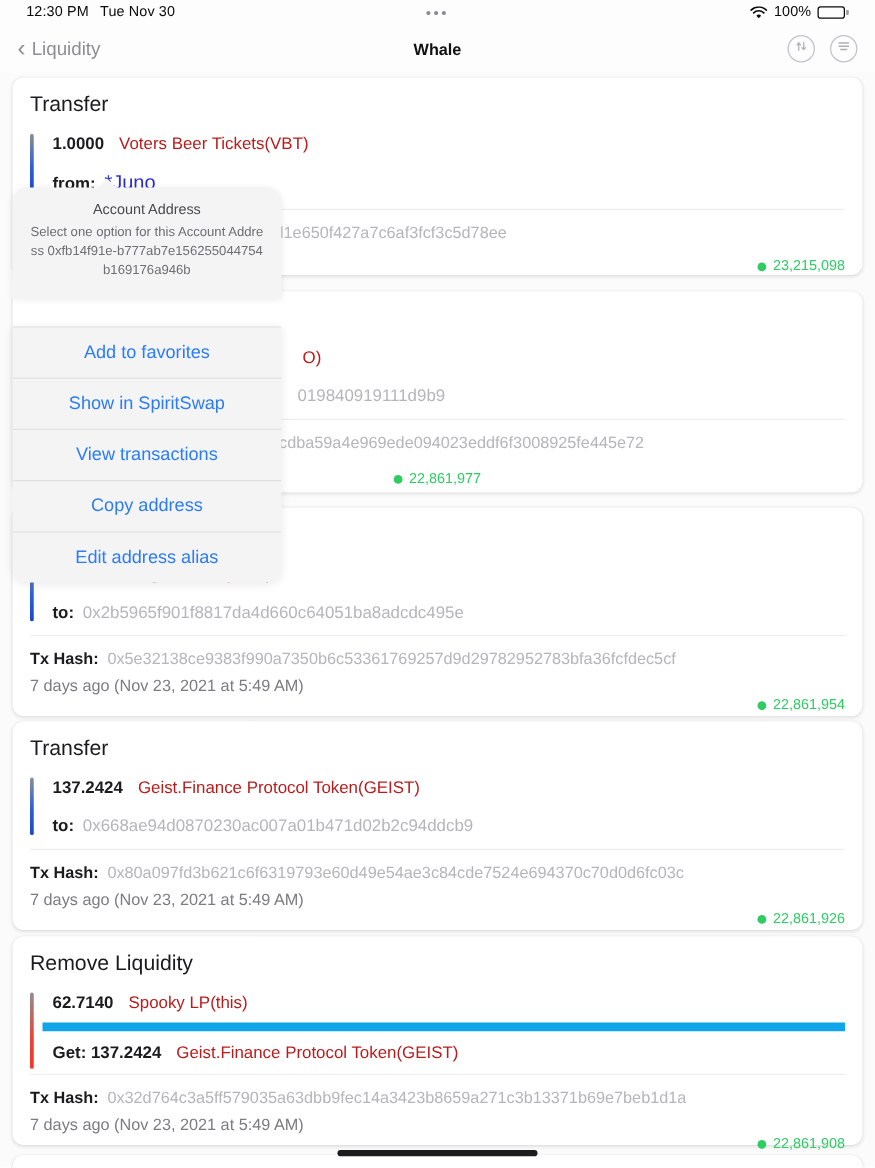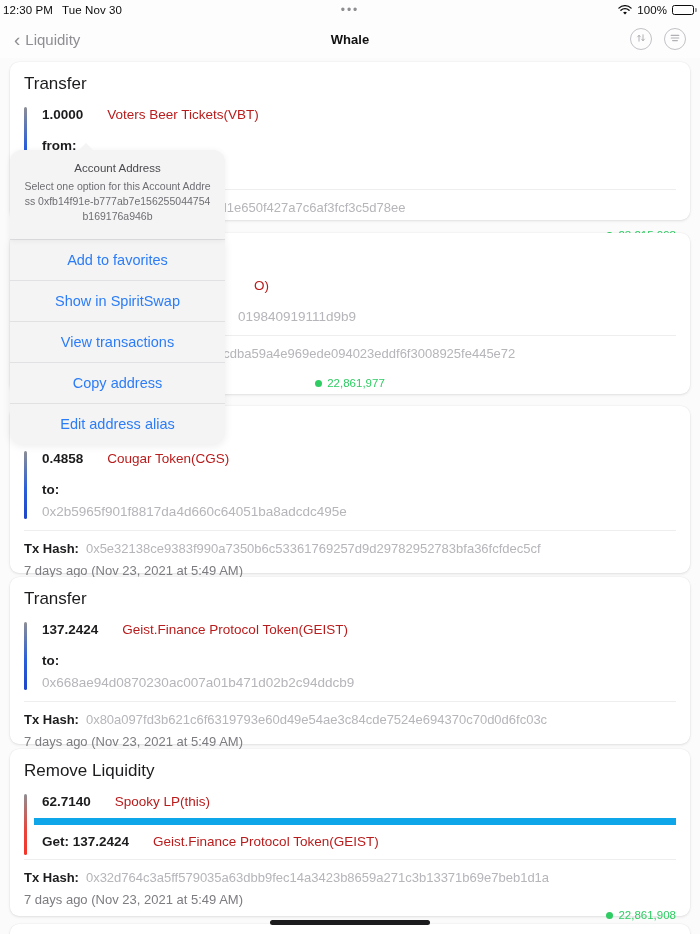--- a/index.html
+++ b/index.html
@@ -7,21 +7,21 @@
     width: 700px; height: 934px;
     font-family: "Liberation Sans", sans-serif;
     background: #ffffff;
     overflow: hidden;
   }
   #root { position: relative; width: 700px; height: 934px; background: #fdfdfd; }
 
   
   .statusbar {
     position: absolute; top: 0; left: 0; width: 700px; height: 20px;
-    display: flex; align-items: center; padding: 0 3px;
+    display: flex; align-items: center; padding: 0 21px;
     font-size: 11.5px; color: #0b0b0b; letter-spacing: 0.1px;
   }
   .sb-left { display: flex; align-items: center; gap: 9px; }
   .sb-center { position: absolute; left: 0; right: 0; text-align: center; pointer-events: none; }
   .sb-dots { display: inline-block; color: #8d8d92; font-size: 12px; letter-spacing: 2px; line-height: 1; }
   .sb-right { margin-left: auto; display: flex; align-items: center; gap: 5px; }
   .wifi-ico { display: inline-block; width: 14px; height: 11px; position: relative; }
   .batt { display: inline-flex; align-items: center; }
   .batt-body { width: 22px; height: 10px; border: 1px solid #0b0b0b; border-radius: 2.5px; padding: 1px; }
   .batt-fill { width: 100%; height: 100%; background: #0b0b0b; border-radius: 1px; }
@@ -55,27 +55,27 @@
     box-shadow: 0 1px 3px rgba(0,0,0,0.10), 0 0 0 0.5px rgba(0,0,0,0.035);
     padding: 12px 14px 10px 14px;
   }
   .card-title { font-size: 17px; color: #1c1c1e; margin-bottom: 11px; }
 
   .rows { position: relative; padding-left: 10px; }
   .accent { position: absolute; left: 0; top: 2px; bottom: 2px; width: 3px; border-radius: 2px; }
   .accent.blue  { background: linear-gradient(to bottom, #8e8e93 0%, #2b5fd9 55%, #1e46c8 100%); }
   .accent.red   { background: linear-gradient(to bottom, #8e8e93 0%, #e8443a 60%, #f4352b 100%); }
 
-  .amt-row { display: flex; align-items: baseline; gap: 24px; padding: 2px 0 8px 8px; font-size: 13.5px; }
+  .amt-row { display: flex; align-items: baseline; gap: 12px; padding: 2px 0 8px 8px; font-size: 13.5px; }
   .amt-row.bordered { border-bottom: 7px solid #0ea5e9; padding-bottom: 9px; }
   .amt { font-weight: bold; color: #1c1c1e; }
   .tok { color: #b91c1c; }
   .lbl-to { font-weight: bold; color: #1c1c1e; font-size: 13.5px; }
   .addr { color: #b5b5ba; font-size: 13.5px; }
-  .to-row { display: flex; align-items: baseline; gap: 7px; padding: 8px 0 2px 8px; flex-direction: column; }
+  .to-row { display: flex; align-items: baseline; gap: 7px; padding: 8px 0 2px 8px; }
 
   .divider { height: 1px; background: #eeeeef; margin: 9px 0 0 0; }
   .txhash { display: flex; align-items: baseline; gap: 7px; font-size: 13px; padding-top: 10px; }
   .txhash .k { font-weight: bold; color: #1c1c1e; }
   .txhash .v { color: #b5b5ba; }
   .when { font-size: 13px; color: #7c7c81; padding-top: 7px; }
   .bal { display: flex; align-items: center; justify-content: flex-end; gap: 5px; font-size: 11.5px; color: #2ecc63; padding-top: 2px; }
   .dot { width: 7px; height: 7px; border-radius: 50%; background: #2ecc63; display: inline-block; }
 
   
@@ -85,21 +85,21 @@
     padding: 12px 12px 14px 12px; text-align: center; position: relative;
     box-shadow: 0 1px 6px rgba(0,0,0,0.07);
   }
   .popup-arrow {
     position: absolute; top: -7px; left: 68px; width: 0; height: 0;
     border-left: 8px solid transparent; border-right: 8px solid transparent;
     border-bottom: 8px solid #f4f4f5;
   }
   .popup-head { font-size: 11.5px; color: #4a4a4f; margin-bottom: 5px; }
   .popup-sub { font-size: 10.5px; color: #6e6e73; line-height: 1.45; word-break: break-all; }
-  .popup-menu { background: #f4f4f5; border-radius: 0 0 12px 12px; box-shadow: 0 2px 8px rgba(0,0,0,0.08); overflow: hidden; }
+  .popup-menu { background: #f4f4f5; border-radius: 0 0 12px 12px; box-shadow: 0 2px 8px rgba(0,0,0,0.08); overflow: hidden; margin-top: 22px; }
   .popup-item {
     border-top: 1px solid #e1e1e3; text-align: center; padding: 12px 6px;
     color: #2b7cf6; font-size: 14.5px; cursor: pointer;
   }
   .popup-item:first-child { border-top: 1px solid #e1e1e3; }
 
   
   .home-ind {
     position: absolute; left: 50%; transform: translateX(-50%);
     bottom: 9px; width: 160px; height: 5px; border-radius: 3px; background: #1c1c1e;
@@ -245,20 +245,24 @@
           <span class="lbl-to">to:</span>
           <span class="addr">0x668ae94d0870230ac007a01b471d02b2c94ddcb9</span>
         </div>
       </div>
       <div class="divider"></div>
       <div class="txhash">
         <span class="k">Tx Hash:</span>
         <span class="v">0x80a097fd3b621c6f6319793e60d49e54ae3c84cde7524e694370c70d0d6fc03c</span>
       </div>
       <div class="when">7 days ago (Nov 23, 2021 at 5:49 AM)</div>
+      <div class="bal">
+        <span class="dot"></span>
+        <span>22,861,926</span>
+      </div>
     </div>
 
     <div class="card" style="top:691px; height:167px;">
       <div class="card-title">Remove Liquidity</div>
       <div class="rows">
         <span class="accent red"></span>
         <div class="amt-row bordered">
           <span class="amt">62.7140</span>
           <span class="tok">Spooky LP(this)</span>
         </div>

